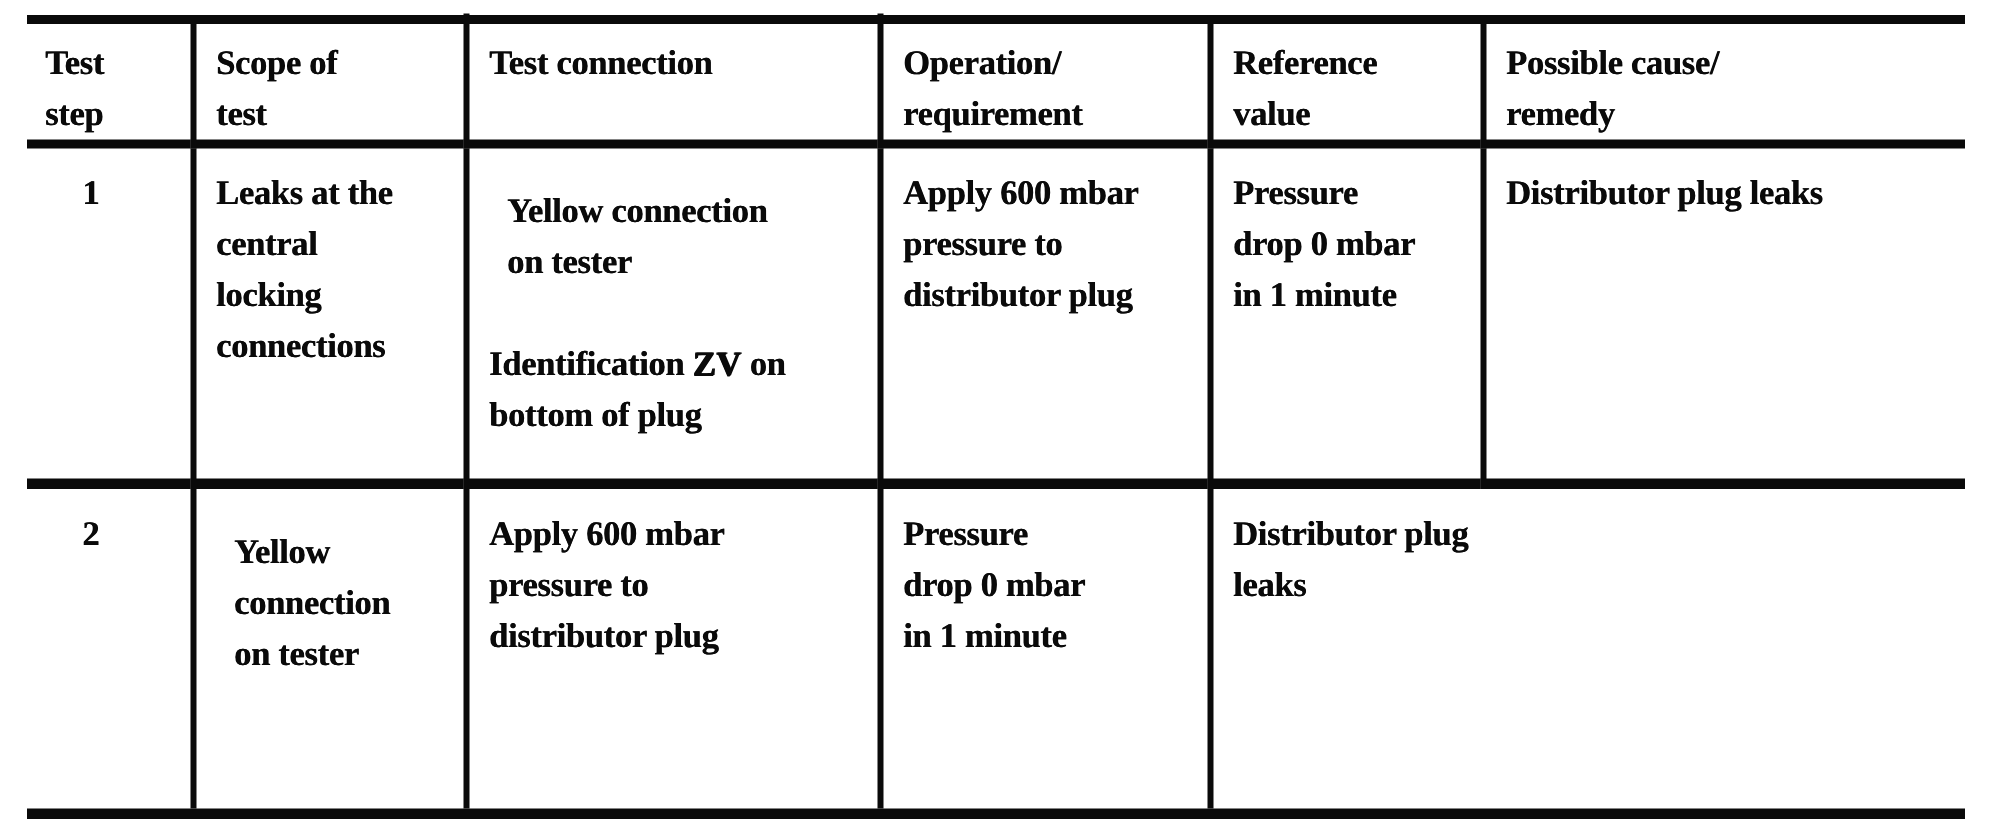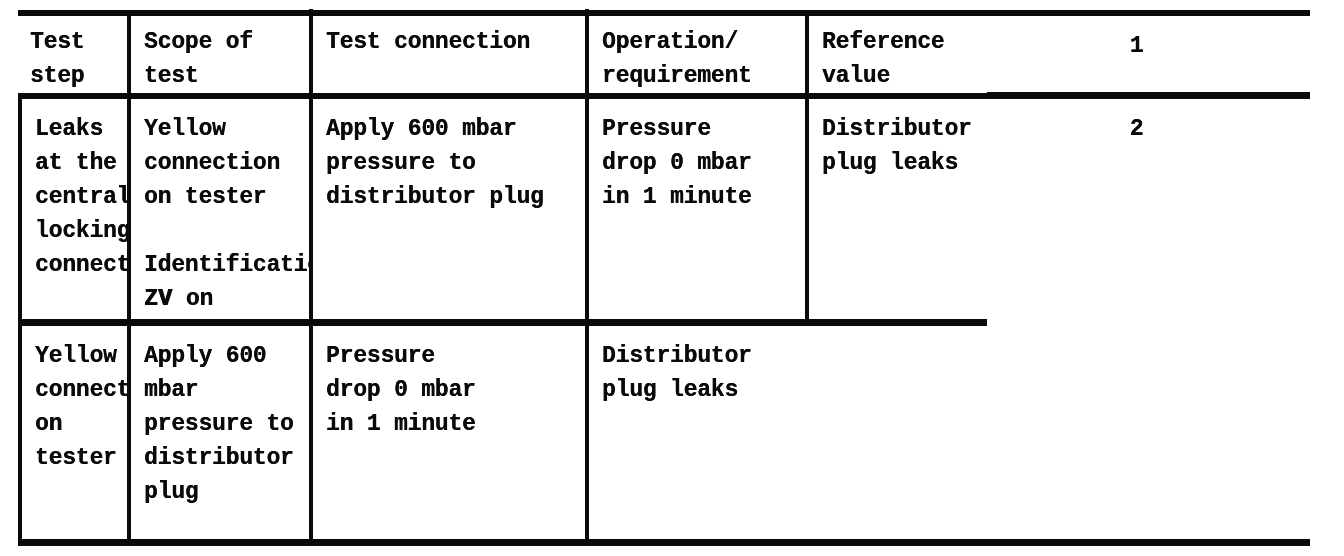--- a/index.html
+++ b/index.html
@@ -9,21 +9,21 @@
     width: 1344px;
     height: 556px;
     overflow: hidden;
   }
   .page {
     position: relative;
     width: 1163px;
     height: 556px;
     background: #ffffff;
     color: #0a0a0a;
-    font-family: Liberation Mono, monospace;
+    font-family: Liberation Serif, serif;
     font-weight: 700;
     font-size: 23px;
     line-height: 34px;
     letter-spacing: -0.2px;
   }
   .page * { box-sizing: border-box; }
 
   .test-table {
     position: absolute;
     left: 18px;
@@ -42,21 +42,21 @@
     padding: 13px 6px 4px 13px;
     text-shadow: 0.3px 0 0 currentColor;
     overflow: hidden;
   }
   .cell.first-col { border-left: none; padding-left: 12px; }
   .header-row-cell { border-bottom: 6px solid #0a0a0a; padding-top: 9px; }
   .body-row-1 { border-bottom: 7px solid #0a0a0a; }
   .step-cell { text-align: center; padding-right: 36px; padding-left: 0; }
 
   .para2 { margin: 34px 0 0 0; }
-  p { margin: 0; }
+  p { margin: 12px; }
   .code { text-shadow: 0.8px 0 0 currentColor, 0 0.4px 0 currentColor; letter-spacing: 0.3px; }
 
   
   .tick {
     position: absolute;
     width: 4px;
     height: 7px;
     top: -7px;
     background: #0a0a0a;
   }
@@ -76,20 +76,21 @@
     <div class="tick tick-2"></div>
     <div class="tick tick-3"></div>
     <div class="tick tick-4"></div>
     <div class="tick tick-5"></div>
 
     <div class="cell first-col header-row-cell">Test<br>step</div>
     <div class="cell header-row-cell">Scope of<br>test</div>
     <div class="cell header-row-cell">Test connection</div>
     <div class="cell header-row-cell">Operation/<br>requirement</div>
     <div class="cell header-row-cell">Reference<br>value</div>
+    <div class="cell header-row-cell">Possible cause/<br>remedy</div>
 
     <div class="cell first-col body-row-1 step-cell">1</div>
     <div class="cell body-row-1">Leaks at the<br>central<br>locking<br>connections</div>
     <div class="cell body-row-1">
       <p>Yellow connection<br>on tester</p>
       <p class="para2"><span>Identification</span> <span class="code">ZV</span> <span>on bottom of plug</span></p>
     </div>
     <div class="cell body-row-1">Apply 600 mbar<br>pressure to<br>distributor plug</div>
     <div class="cell body-row-1">Pressure<br>drop 0 mbar<br>in 1 minute</div>
     <div class="cell body-row-1">Distributor plug leaks</div>

